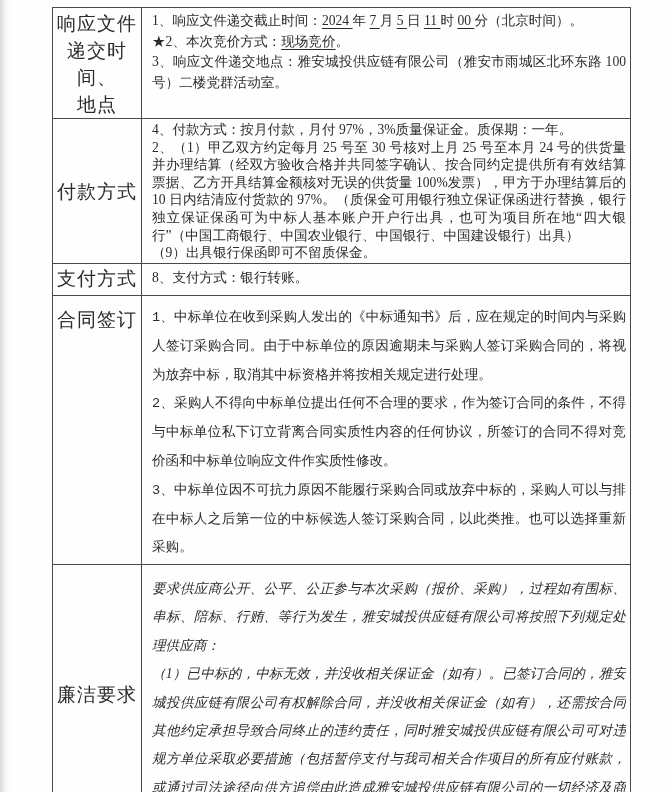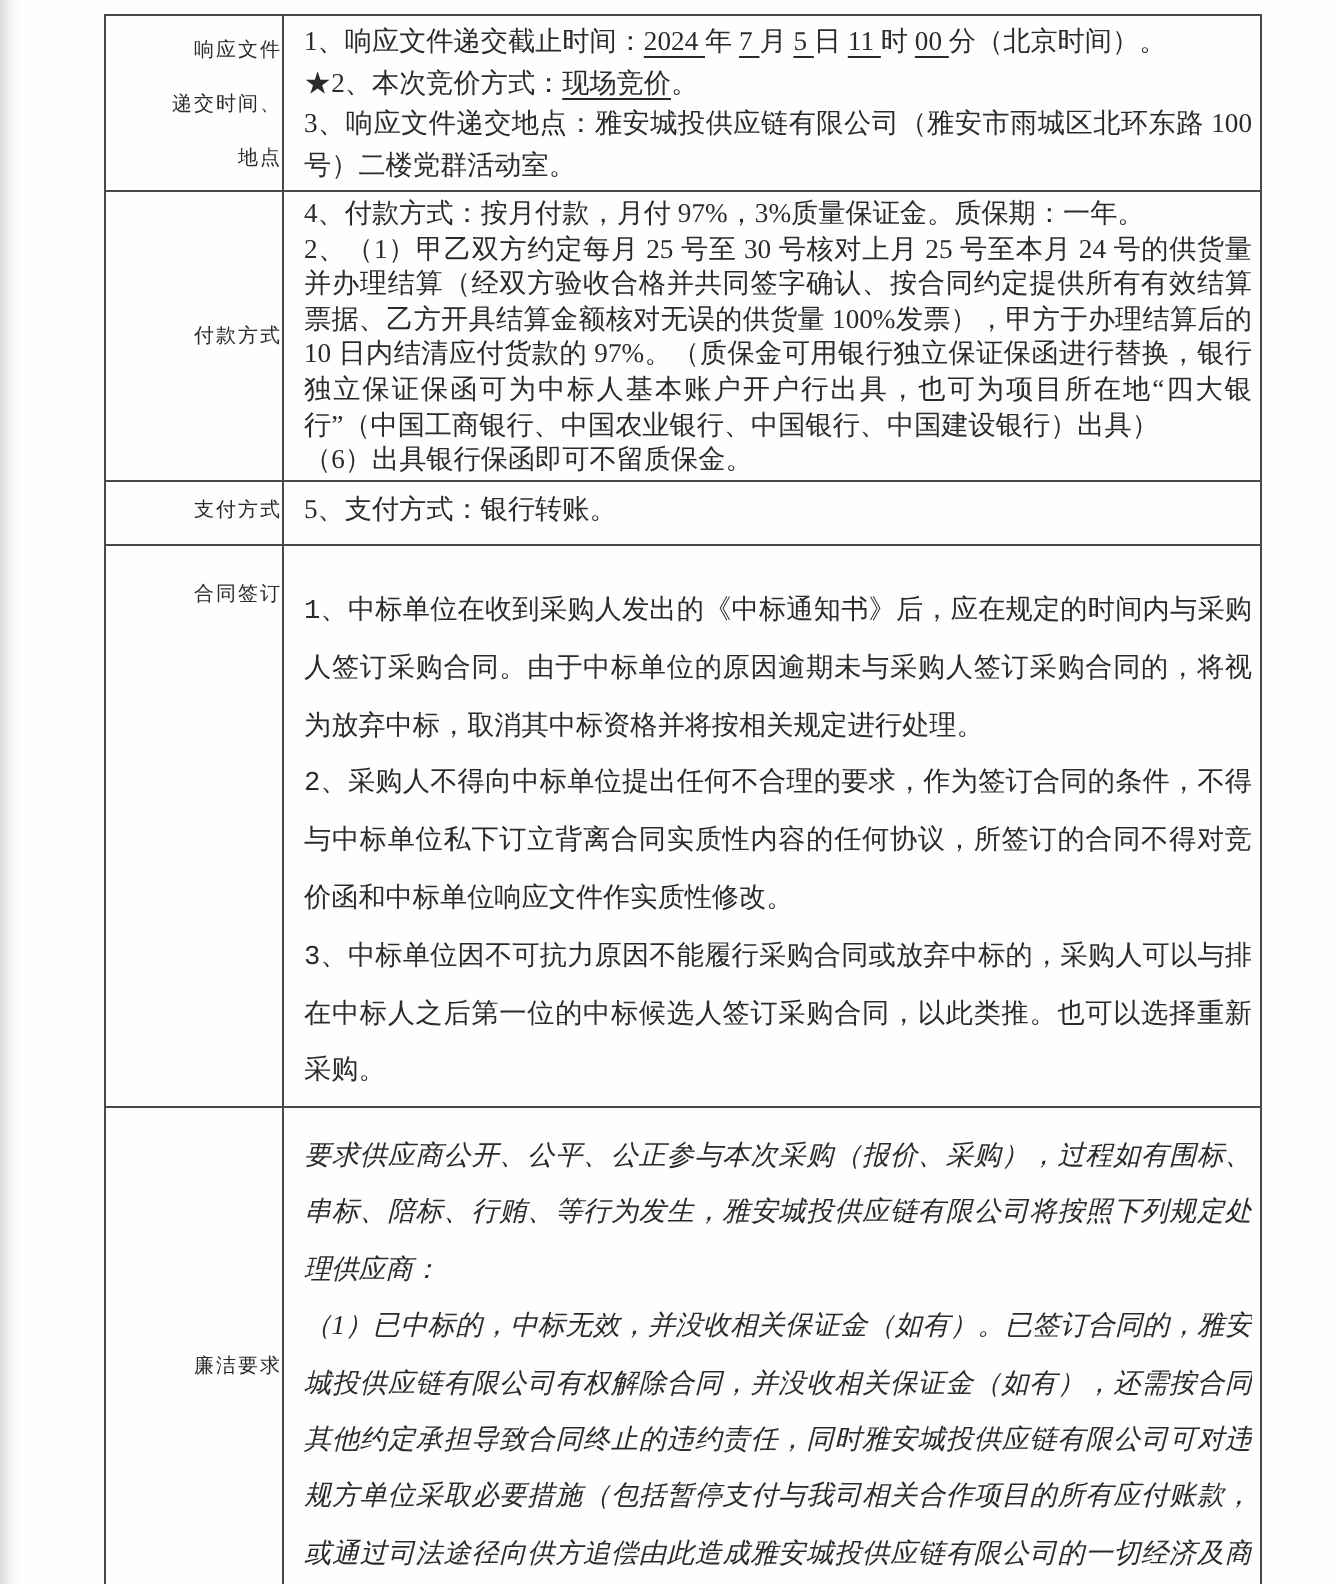--- a/index.html
+++ b/index.html
@@ -30,23 +30,23 @@
     width: 579px;
     border-collapse: collapse;
     table-layout: fixed;
     color: #2b2b2b;
   }
   table.doc-table, .doc-table td {
     border: 1.5px solid #4a4a4a;
   }
   .label-cell {
     width: 88px;
-    text-align: right;
+    text-align: center;
     vertical-align: middle;
-    font-size: 10px;
+    font-size: 19px;
     letter-spacing: 1px;
     padding: 0;
   }
   .lbl-line { line-height: 27px; }
   .content-cell {
     vertical-align: top;
     padding: 3px 4px 2px 10px;
     font-size: 13.6px;
     text-align: justify;
   }
@@ -65,21 +65,21 @@
   tr.r1 { height: 143px; }
   tr.r1 .content-cell { line-height: 17.6px; padding-top: 2px; }
   tr.r1 .content-box { height: 140px; }
 
   tr.r2 { height: 30px; margin-left: 40px; }
   tr.r2 .content-cell { line-height: 22px; }
   tr.r2 .content-box { height: 26px; }
   tr.r2 .label-cell { vertical-align: bottom; padding-bottom: 3px; }
 
   tr.r3 { height: 264px; font-family: Liberation Mono, monospace; }
-  tr.r3 .content-cell { line-height: 28.8px; padding-top: 20px; }
+  tr.r3 .content-cell { line-height: 28.8px; padding-top: 8px; }
   tr.r3 .content-box { height: 258px; }
   tr.r3 .label-cell { vertical-align: top; padding-top: 12px; }
 
   tr.r4 { height: 253px; }
   tr.r4 .content-cell { line-height: 28.4px; padding-top: 10px; font-style: italic; }
   tr.r4 .content-box { height: 246px; }
 </style>
 </head>
 <body>
 
@@ -102,31 +102,31 @@
           </td>
         </tr>
         <tr class="r1">
           <td class="label-cell">
             <div class="lbl-line">付款方式</div>
           </td>
           <td class="content-cell">
             <div class="content-box">
               <p><span>4、付款方式：按月付款，月付 97%，3%质量保证金。质保期：一年。</span></p>
               <p><span>2、（1）甲乙双方约定每月 25 号至 30 号核对上月 25 号至本月 24 号的供货量并办理结算（经双方验收合格并共同签字确认、按合同约定提供所有有效结算票据、乙方开具结算金额核对无误的供货量 100%发票），甲方于办理结算后的 10 日内结清应付货款的 97%。（质保金可用银行独立保证保函进行替换，银行独立保证保函可为中标人基本账户开户行出具，也可为项目所在地“四大银行”（中国工商银行、中国农业银行、中国银行、中国建设银行）出具）</span></p>
-              <p><span>（6）出具银行保函即可不留质保金。</span></p>
+              <p><span>（9）出具银行保函即可不留质保金。</span></p>
             </div>
           </td>
         </tr>
         <tr class="r2">
           <td class="label-cell">
             <div class="lbl-line">支付方式</div>
           </td>
           <td class="content-cell">
             <div class="content-box">
-              <p><span>5、支付方式：银行转账。</span></p>
+              <p><span>8、支付方式：银行转账。</span></p>
             </div>
           </td>
         </tr>
         <tr class="r3">
           <td class="label-cell">
             <div class="lbl-line">合同签订</div>
           </td>
           <td class="content-cell">
             <div class="content-box">
               <p><span>1、中标单位在收到采购人发出的《中标通知书》后，应在规定的时间内与采购人签订采购合同。由于中标单位的原因逾期未与采购人签订采购合同的，将视为放弃中标，取消其中标资格并将按相关规定进行处理。</span></p>

